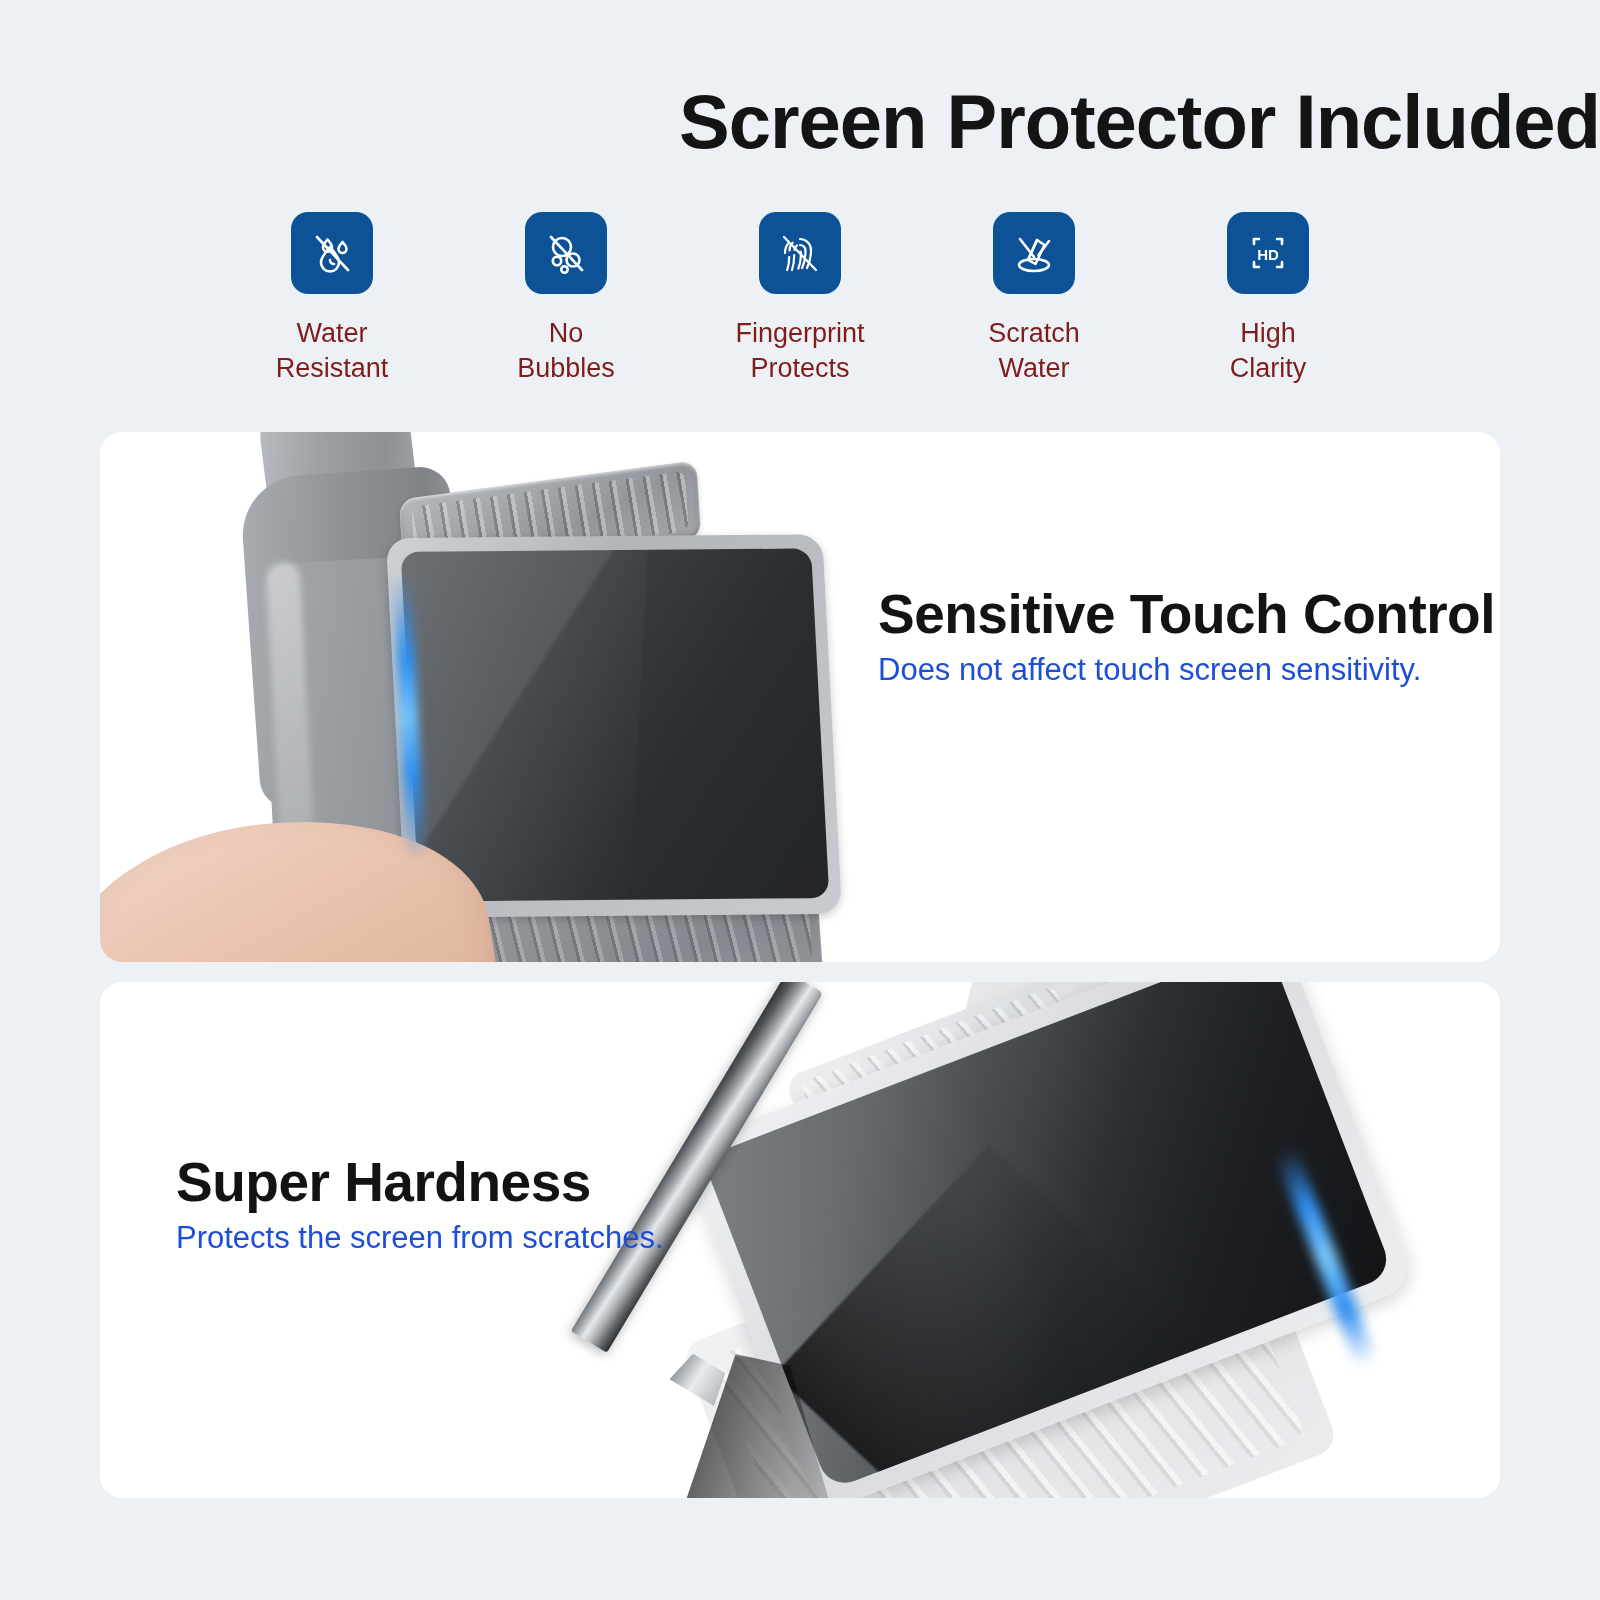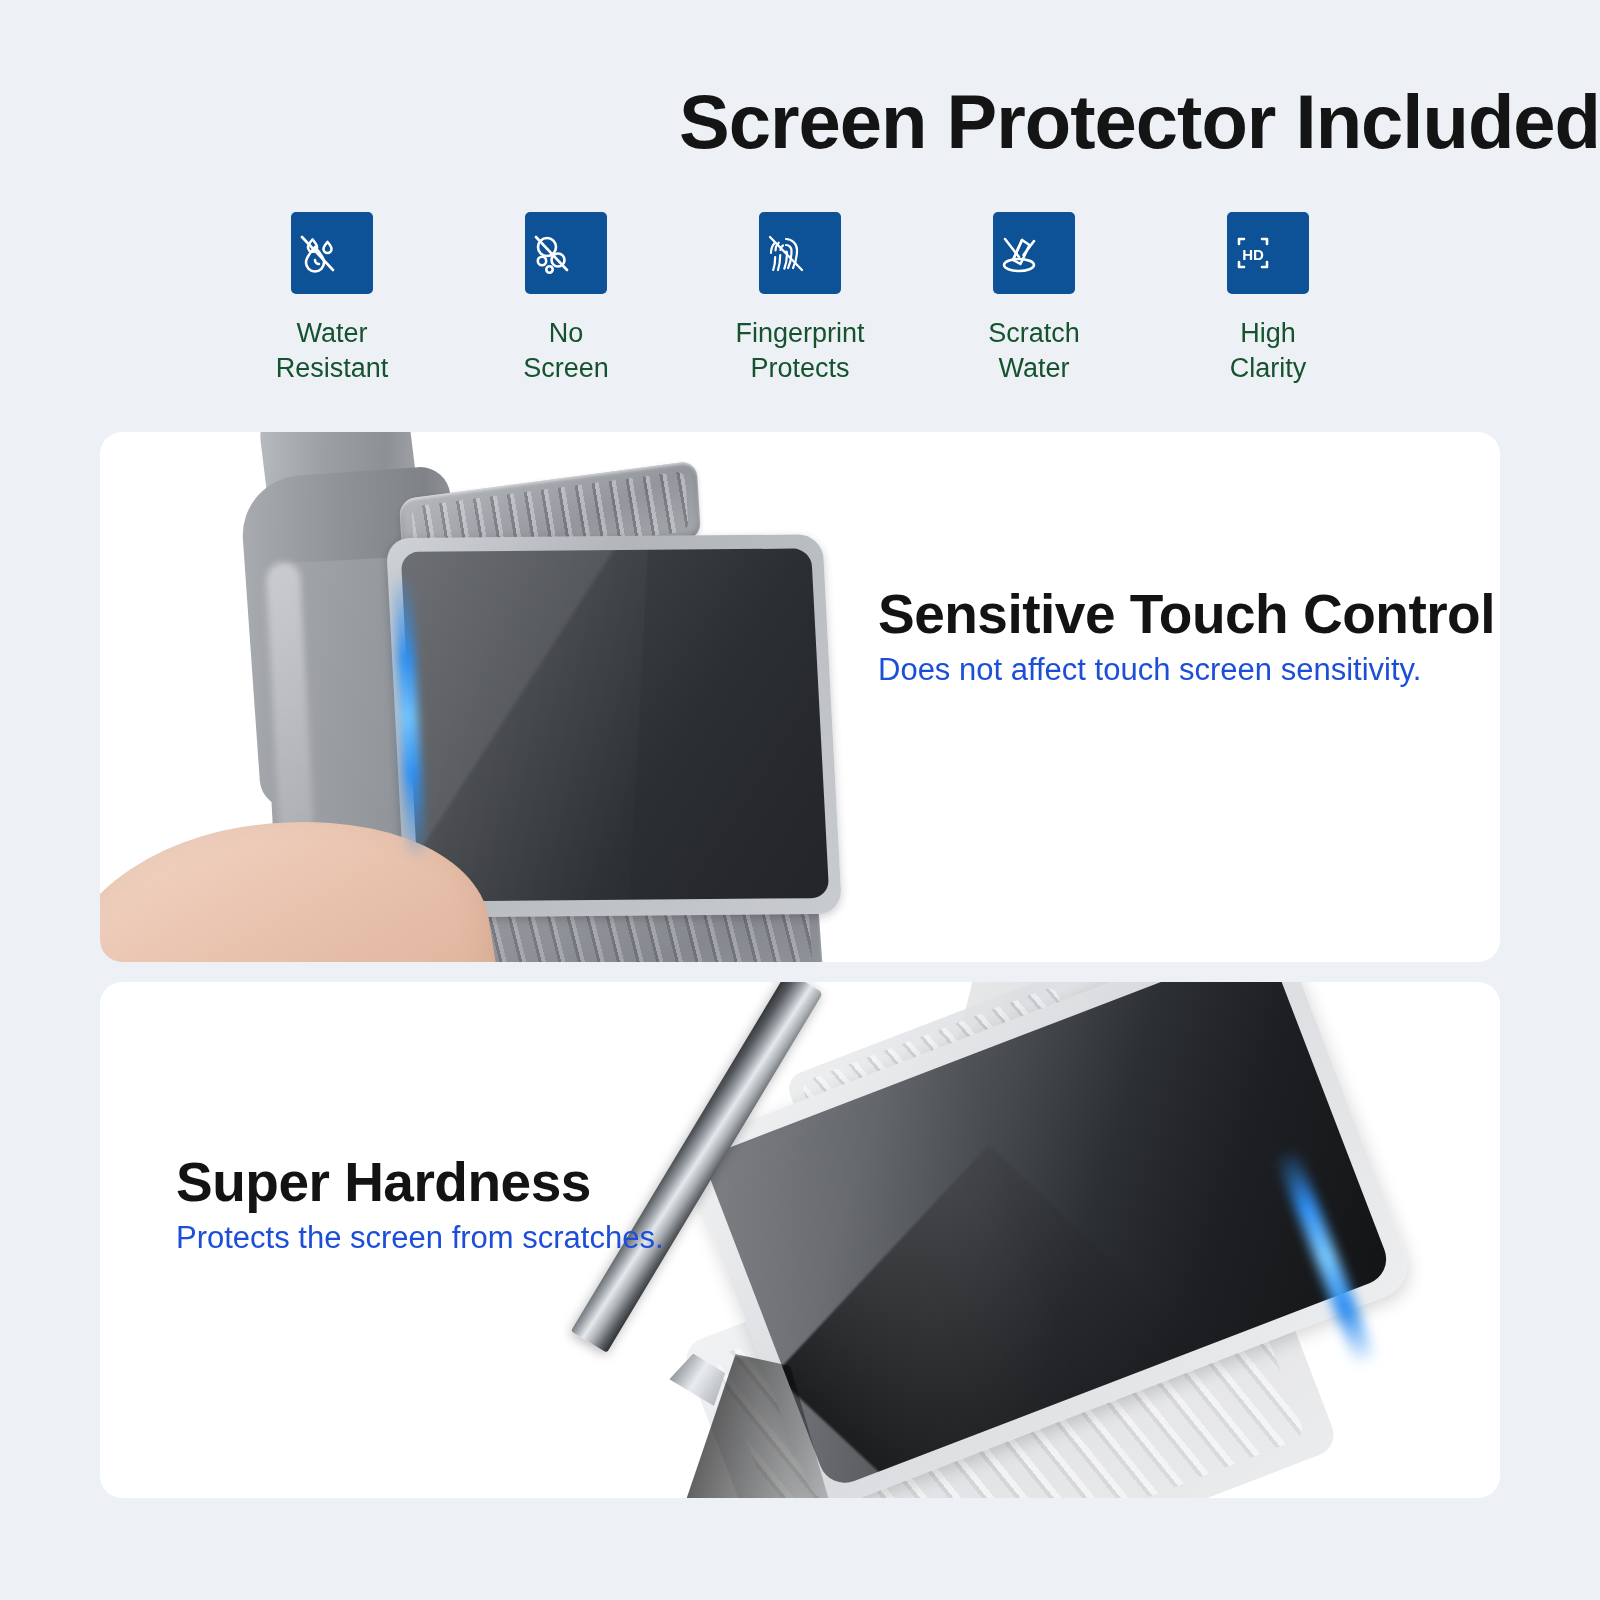--- a/index.html
+++ b/index.html
@@ -42,33 +42,33 @@
   }
   .feature-item {
     width: 200px;
     display: flex;
     flex-direction: column;
     align-items: center;
   }
   .feature-tile {
     width: 82px;
     height: 82px;
-    border-radius: 5px;
+    border-radius: 17px;
     background: #0d5297;
     display: flex;
     align-items: center;
-    justify-content: flex-start;
+    justify-content: center;
   }
   .feature-tile svg { display: block; }
   .feature-label {
     margin-top: 22px;
     text-align: center;
     font-size: 27px;
     line-height: 1.28;
-    color: #14532d;
+    color: #7f1d1d;
     white-space: pre-line;
   }
 
   
   .card {
     position: absolute;
     background: #ffffff;
     border-radius: 22px;
     overflow: hidden;
   }
@@ -389,21 +389,21 @@
     <div class="feature-tile">
       <svg width="52" height="52" viewBox="0 0 52 52" fill="none" stroke="#ffffff" stroke-width="2.6" stroke-linecap="round" stroke-linejoin="round">
         <circle cx="22" cy="20" r="9"></circle>
         <circle cx="33" cy="33" r="6.5"></circle>
         <circle cx="17" cy="34" r="4.2"></circle>
         <circle cx="24.5" cy="42.5" r="3.2"></circle>
         <line x1="11" y1="10" x2="42" y2="43"></line>
       </svg>
     </div>
     <div class="feature-label">No
-Screen</div>
+Bubbles</div>
   </div>
 
   <div class="feature-item">
     <div class="feature-tile">
       <svg width="54" height="54" viewBox="0 0 54 54" fill="none" stroke="#ffffff" stroke-width="2.2" stroke-linecap="round" stroke-linejoin="round">
         <path d="M27 13 a11 11 0 0 1 11 11 c0 7 -1.5 13 -4 18"></path>
         <path d="M27 19 a5.5 5.5 0 0 1 5.5 5.5 c0 7 -1.2 13 -3.4 17.5"></path>
         <path d="M27 25.5 c0.6 0 1 0.5 1 1.2 c0 6 -0.9 11.5 -2.6 15.8"></path>
         <path d="M21.5 24 a5.5 5.5 0 0 1 2.5 -4.5"></path>
         <path d="M21.2 29 c0 6.5 -0.8 11 -2.2 15"></path>

